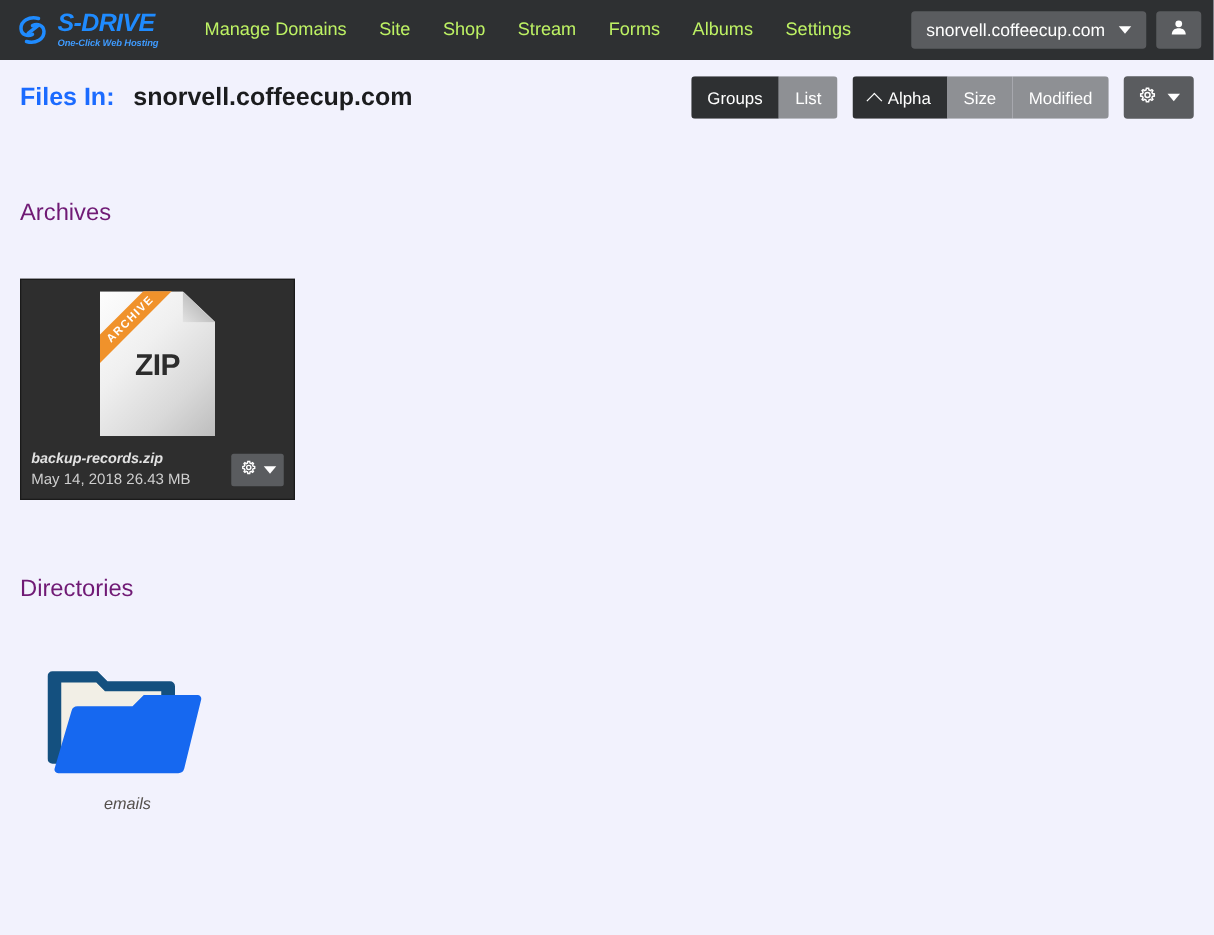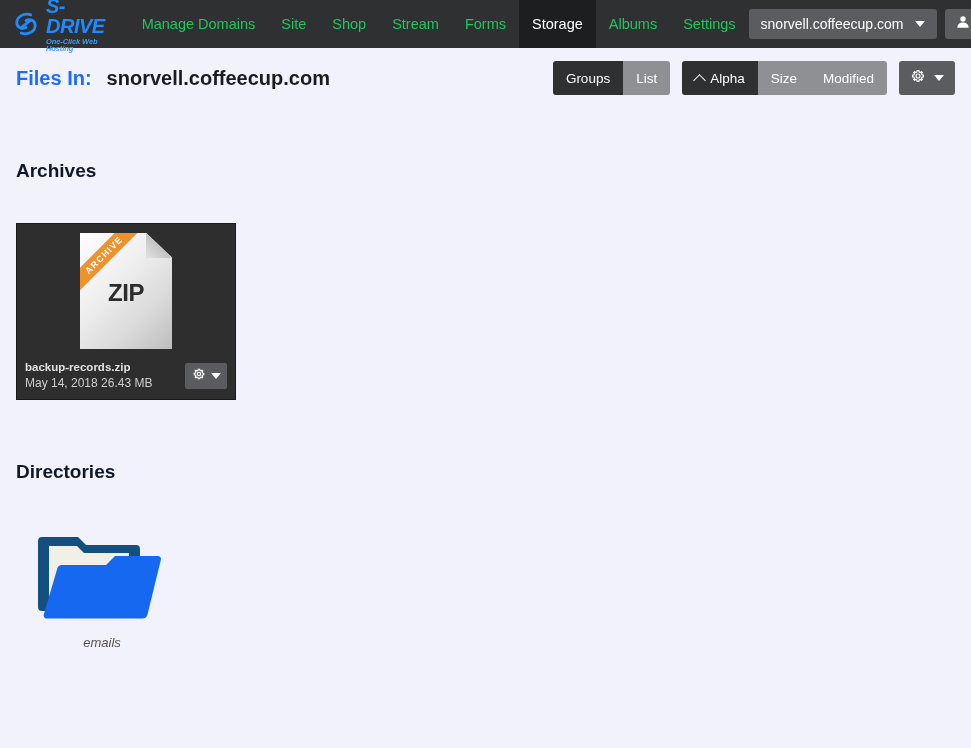--- a/index.html
+++ b/index.html
@@ -34,21 +34,21 @@
   .brand-sub {
     font-size: 7.5px; font-weight: bold; font-style: italic;
     color: #3f9bff; letter-spacing: -0.1px; margin-top: 2px;
   }
 
   .nav-items { display: flex; align-items: stretch; margin-left: 14px; }
   .nav-item {
     display: flex; align-items: center;
     padding: 0 13px;
     font-size: 14.5px;
-    color: #22c55e;
+    color: #bef264;
     text-decoration: none;
     white-space: nowrap;
   }
   .nav-item.active { background: #1d1e20; color: #ffffff; }
 
   .nav-right {
     margin-left: auto;
     display: flex; align-items: center;
     padding-right: 10px;
     gap: 8px;
@@ -124,22 +124,22 @@
     border-top: 1.6px solid #ffffff;
     transform: rotate(45deg);
     position: relative;
     top: 2px;
   }
 
   
   .section { margin: 0 16px; }
   .section-title {
     font-size: 19px;
-    font-weight: bold;
-    color: #0f172a;
+    font-weight: normal;
+    color: #701a75;
   }
 
   
   #archives-section { margin-top: 52px; }
   .card-row { margin-top: 41px; display: flex; gap: 18px; }
   .file-card {
     width: 220px;
     background: #2e2e2e;
     border: 1px solid #1a1a1a;
     position: relative;
@@ -192,20 +192,21 @@
   .card-meta {
     padding: 6px 8px 9px 8px;
     position: relative;
   }
   .meta-name {
     font-size: 11.5px;
     font-weight: bold;
     color: #e2e2e2;
     white-space: nowrap; overflow: hidden; text-overflow: ellipsis;
     max-width: 160px;
+    font-style: italic;
   }
   .meta-sub {
     font-size: 12px;
     color: #cfcfcf;
     margin-top: 3px;
     white-space: nowrap;
   }
   .card-gear {
     position: absolute;
     right: 8px; bottom: 10px;
@@ -252,21 +253,20 @@
       <span class="brand-sub">One-Click Web Hosting</span>
     </span>
   </a>
 
   <div class="nav-items">
     <a class="nav-item" href="#">Manage Domains</a>
     <a class="nav-item" href="#">Site</a>
     <a class="nav-item" href="#">Shop</a>
     <a class="nav-item" href="#">Stream</a>
     <a class="nav-item" href="#">Forms</a>
-    <a class="nav-item active" href="#">Storage</a>
     <a class="nav-item" href="#">Albums</a>
     <a class="nav-item" href="#">Settings</a>
   </div>
 
   <div class="nav-right">
     <div class="domain-select">
       <span>snorvell.coffeecup.com</span>
       <span class="caret"></span>
     </div>
     <div class="user-menu">

